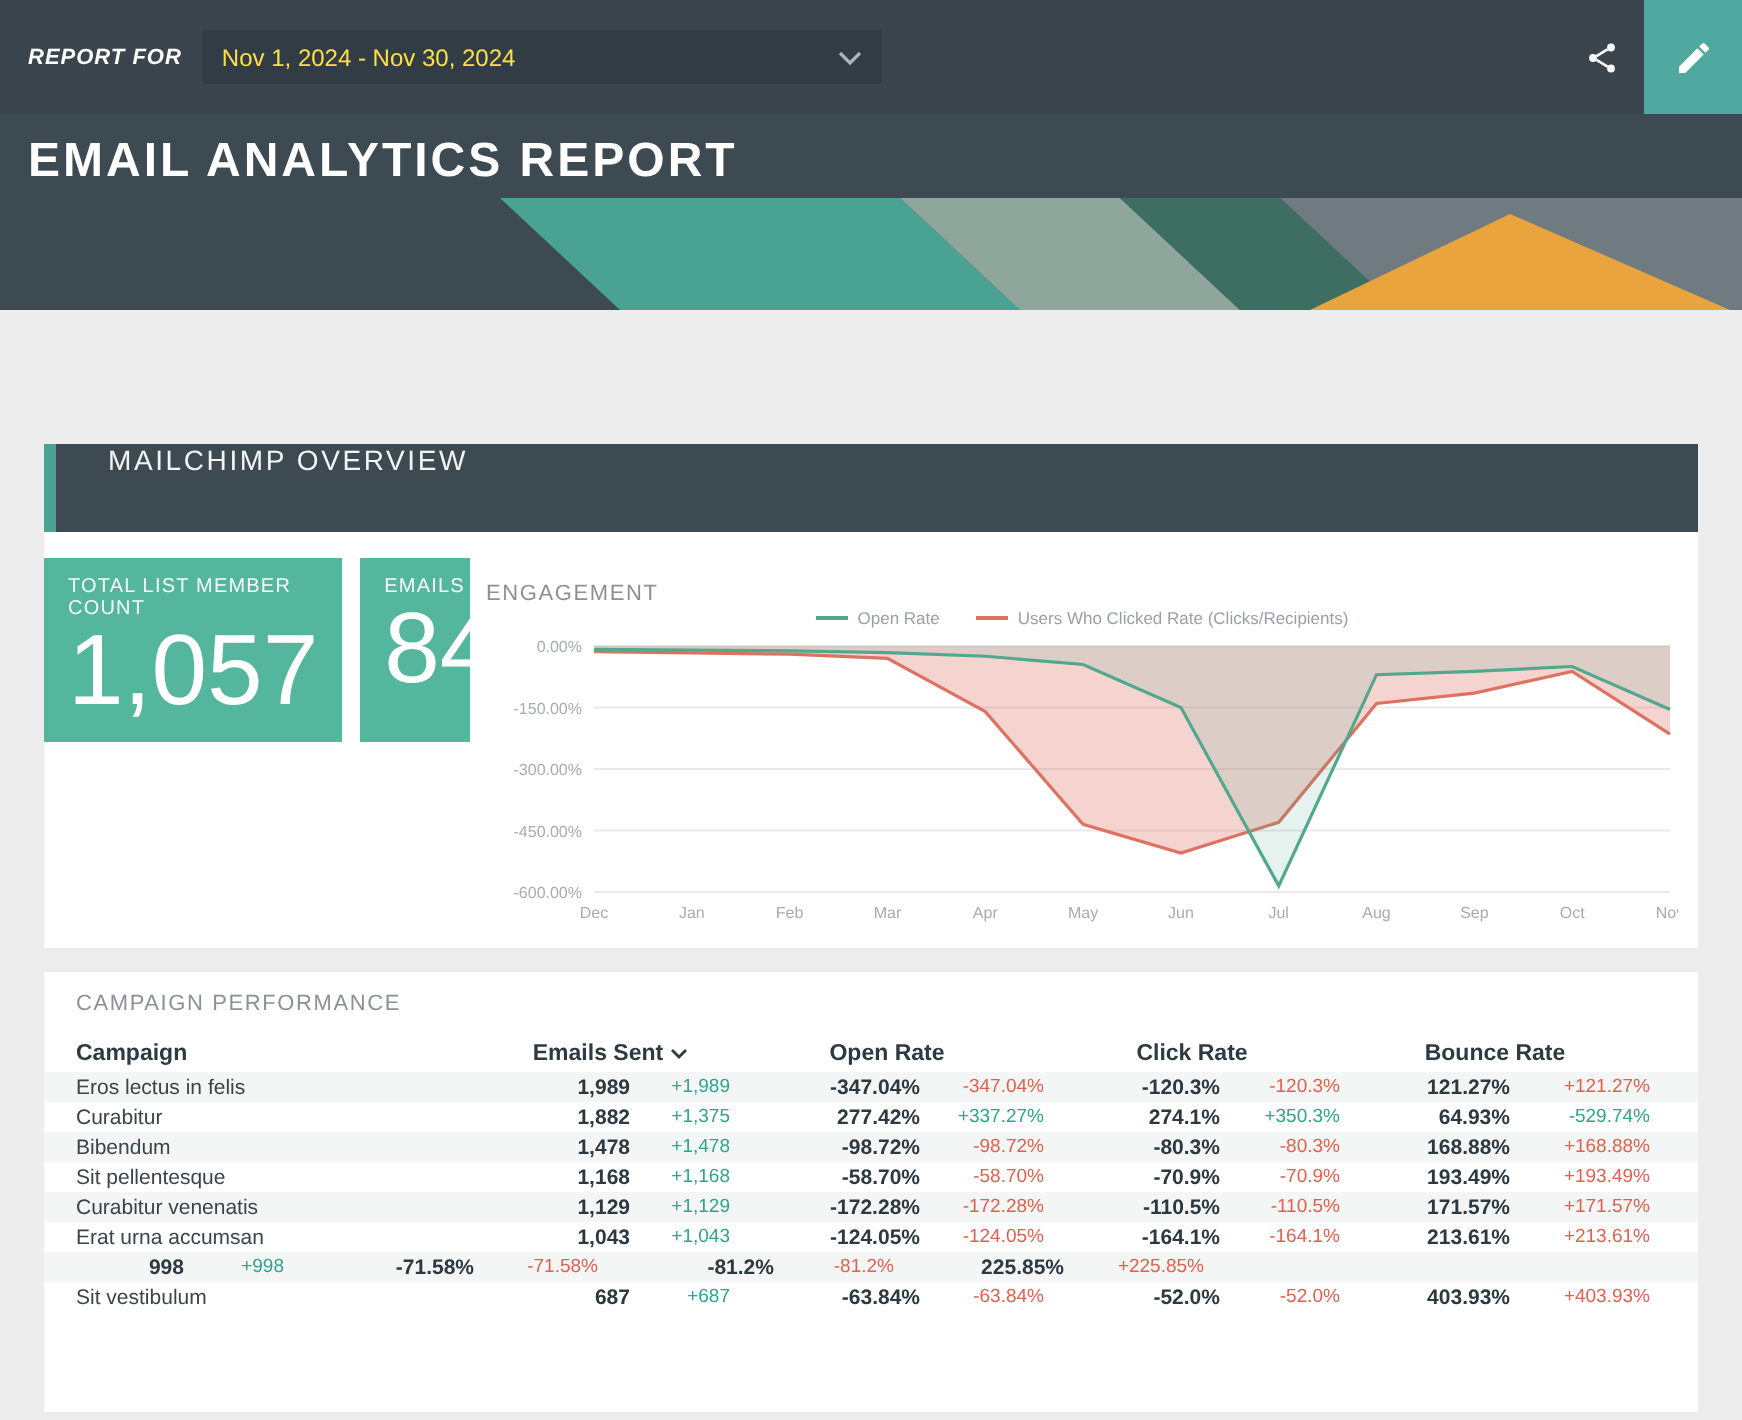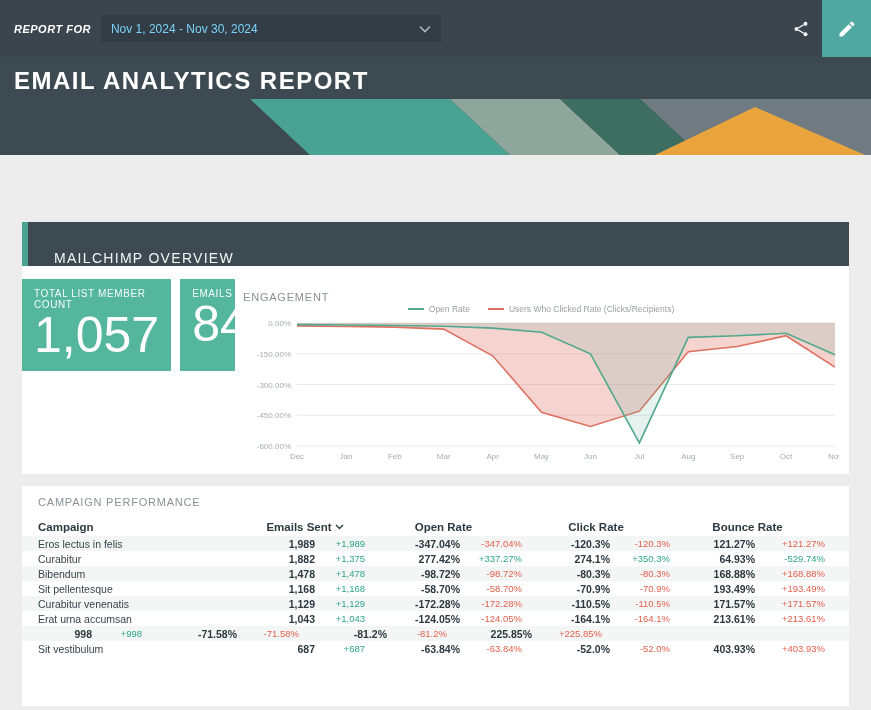--- a/index.html
+++ b/index.html
@@ -15,21 +15,21 @@
   .topbar {
     height:57px; background:#3A454E;
     display:flex; align-items:center; padding-left:14px;
   }
   .report-for {
     color:#FFFFFF; font-size:11px; font-weight:bold;
     letter-spacing:.5px; margin-right:10px; white-space:nowrap;font-style:italic;
   }
   .date-dropdown {
     width:340px; height:27px; background:#313C44; border-radius:2px;
-    color:#7dd3fc; font-size:12px; cursor:pointer;
+    color:#fde047; font-size:12px; cursor:pointer;
     display:flex; align-items:center; justify-content:space-between;
     padding:0 10px;
   }
   .topbar .spacer { flex:1; }
   .share-btn {
     background:none; border:none; cursor:pointer;
     width:42px; height:57px; display:flex; align-items:center; justify-content:center;
   }
   .edit-btn {
     width:49px; height:57px; background:#4FA9A0; border:none; cursor:pointer;
@@ -42,21 +42,21 @@
   .report-title {
     position:absolute; top:10px; left:14px; margin:0;
     color:#FFFFFF; font-size:24px; font-weight:bold; letter-spacing:1.5px;
   }
 
   
   .card { margin:67px 22px 0; }
 
   .section-header {
     height:44px; background:#3D4A52; position:relative;
-    display:flex; align-items:flex-end;
+    display:flex; align-items:flex-start;
   }
   .section-accent { position:absolute; left:0; top:0; bottom:0; width:6px; background:#4AA392; }
   .section-title { color:#F2F4F4; font-size:14px; letter-spacing:1.3px; margin-left:32px; }
 
   .metrics-row { background:#FFFFFF; display:flex; gap:8px; padding:13px 0 6px; }
   .metric-col { width:205px; display:flex; flex-direction:row; gap:9px; }
   .metric-card { height:92px; background:#54B79D; color:#FFFFFF; padding:9px 12px; }
   .metric-label { font-size:10px; letter-spacing:.6px; color:rgba(255,255,255,.95); }
   .metric-value { font-size:50px; line-height:1.1; text-align:center; margin-top:-2px; }
 

